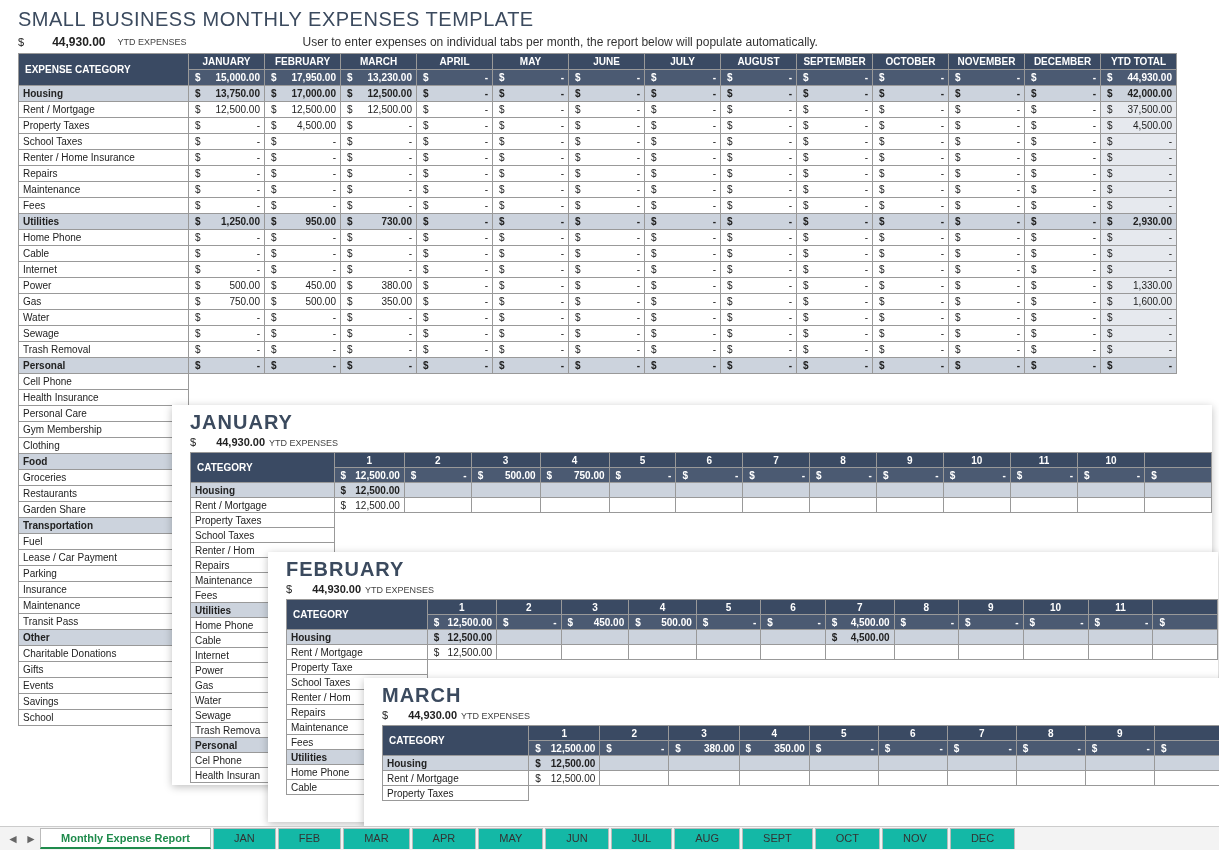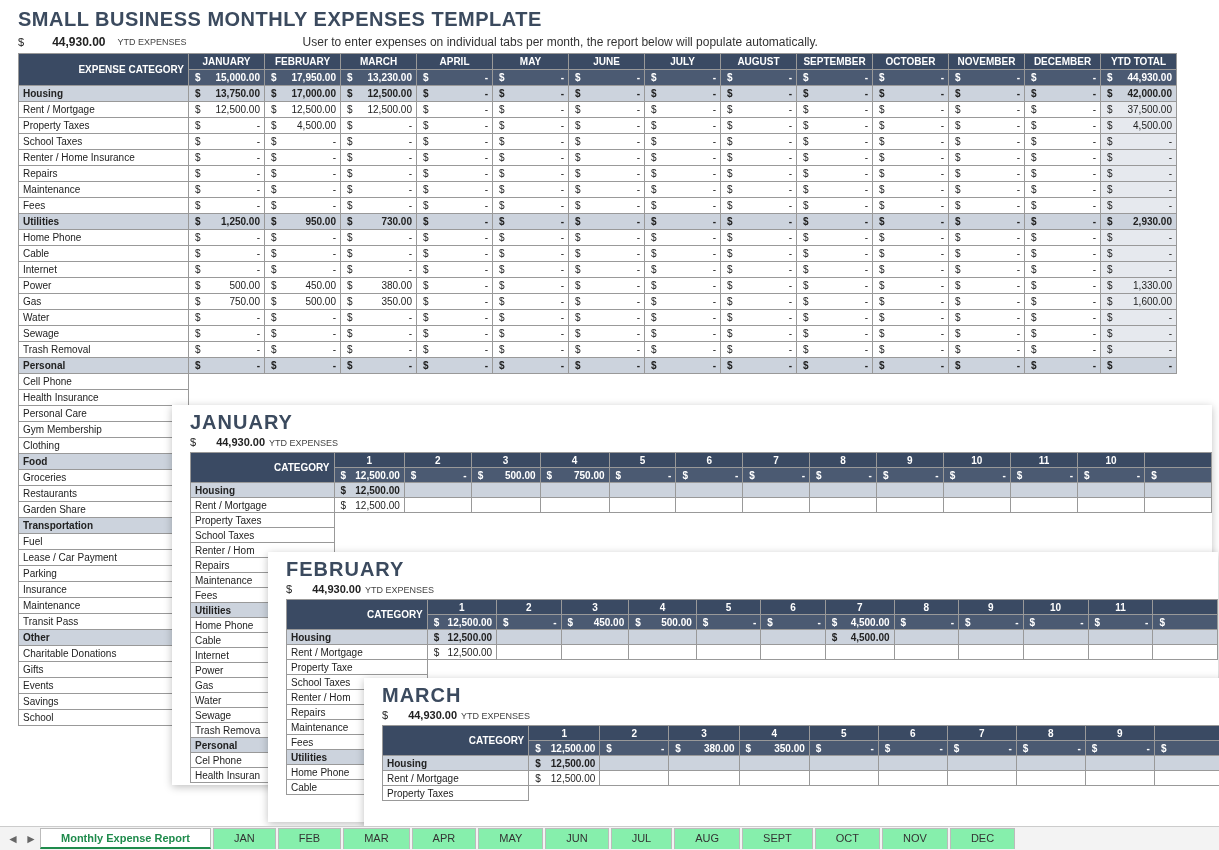--- a/index.html
+++ b/index.html
@@ -1,25 +1,25 @@
 <!DOCTYPE html>
 <html><head>
 <meta charset="utf-8">
 <style>
 * { box-sizing: border-box; margin: 0; padding: 0; }
 body { font-family: Arial, sans-serif; font-size: 11px; background: #fff; color: #222; width: 1219px; height: 850px; overflow: hidden; position: relative; }
-.title { font-size: 20px; font-weight: bold; color: #3b4a5e; padding: 8px 0 4px 18px; letter-spacing: 0.5px; }
+.title { font-size: 20px; font-weight: normal; color: #3b4a5e; padding: 8px 0 4px 18px; letter-spacing: 0.5px; }
 .ytd-line { padding: 0 0 4px 18px; font-size: 11px; display: flex; align-items: center; gap: 8px; }
 .ytd-line .amt { font-weight: bold; font-size: 12px; margin-left: 20px; }
 .ytd-line .lbl { font-size: 9px; color: #444; margin-left: 4px; }
 .ytd-line .instr { margin-left: 108px; font-size: 12px; color: #333; }
 .sheet { border-collapse: collapse; margin-left: 18px; table-layout: fixed; }
 .sheet th, .sheet td { border: 1px solid #999; padding: 1px 4px; font-size: 10px; height: 16px; overflow: hidden; white-space: nowrap; }
 .hdr-dark { background: #3a4a63; color: #fff; font-weight: bold; text-align: center; font-size: 10px; }
-.hdr-dark.left { text-align: right; padding-left: 6px; }
+.hdr-dark.left { text-align: left; padding-left: 6px; }
 .hdr-mid { background: #4b5a72; color: #fff; text-align: right; font-size: 9px; padding-right: 4px; }
 .cat-col { width: 170px; text-align: left; padding-left: 6px; }
 .mon-col { width: 76px; }
 .num { text-align: right; padding-right: 4px; }
 .dol { float: left; padding-left: 2px; }
 .grp { background: #ccd3dd; font-weight: bold; }
 .row { background: #fff; }
 .ytdcol { background: #e6e9ee; }
 .grp.ytdcol { background: #ccd3dd; }
 .overlay { position: absolute; background: #fff; box-shadow: 0 2px 8px rgba(0,0,0,0.25); }
@@ -29,21 +29,21 @@
 .ov-title { font-size: 20px; font-weight: bold; color: #3b4a5e; padding: 6px 0 2px 18px; letter-spacing: 1px; }
 .ov-ytd { padding: 0 16px 4px 18px; font-size: 11px; }
 .ov-ytd .amt { font-weight: bold; margin-left: 20px; }
 .ov-ytd .lbl { font-size: 9px; color: #444; margin-left: 4px; }
 .ov-sheet { border-collapse: collapse; margin-left: 18px; table-layout: fixed; }
 .ov-sheet th, .ov-sheet td { border: 1px solid #999; padding: 1px 4px; font-size: 10px; height: 15px; white-space: nowrap; overflow: hidden; }
 .ov-cat { width: 150px; text-align: left; padding-left: 6px; margin-top: 9px; }
 .ov-day { width: 72px; }
 .tabbar { position: absolute; bottom: 0; left: 0; right: 0; height: 24px; background: #f3f3f3; border-top: 1px solid #ccc; display: flex; align-items: center; padding-left: 4px; }
 .nav-ico { width: 18px; height: 18px; display: flex; align-items: center; justify-content: center; color: #666; font-size: 12px; cursor: pointer; }
-.tab { padding: 3px 20px; border: 1px solid #bbb; border-bottom: none; background: #86efac; margin-right: 2px; font-size: 11px; cursor: pointer; color: #333; }
+.tab { padding: 3px 20px; border: 1px solid #bbb; border-bottom: none; background: #14b8a6; margin-right: 2px; font-size: 11px; cursor: pointer; color: #333; }
 .tab.active { background: #fff; color: #1f8b4c; font-weight: bold; border-bottom: 2px solid #1f8b4c; }
 </style>
 </head>
 <body>
 
 <div class="title">SMALL BUSINESS MONTHLY EXPENSES TEMPLATE</div>
 <div class="ytd-line">
   <span>$</span>
   <span class="amt">44,930.00</span>
   <span class="lbl">YTD EXPENSES</span>

